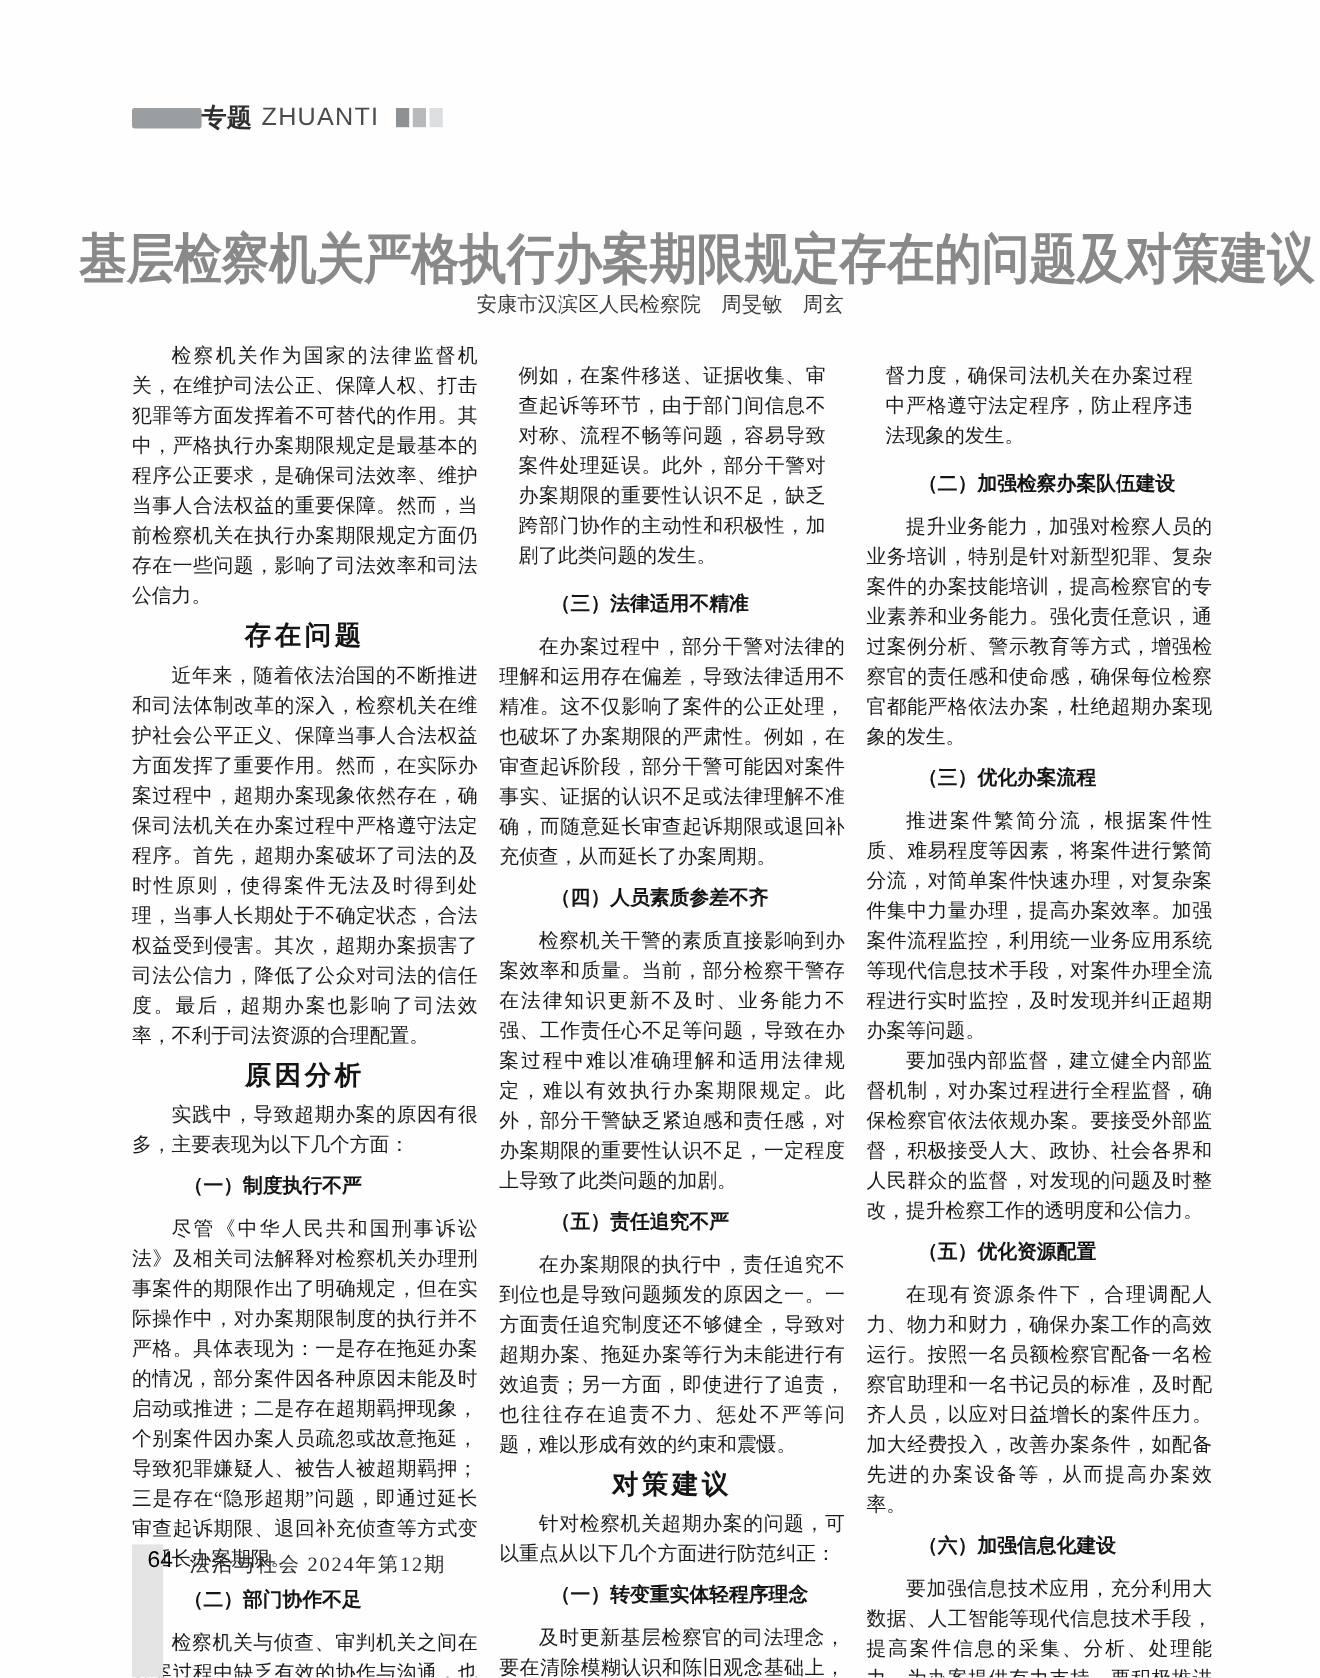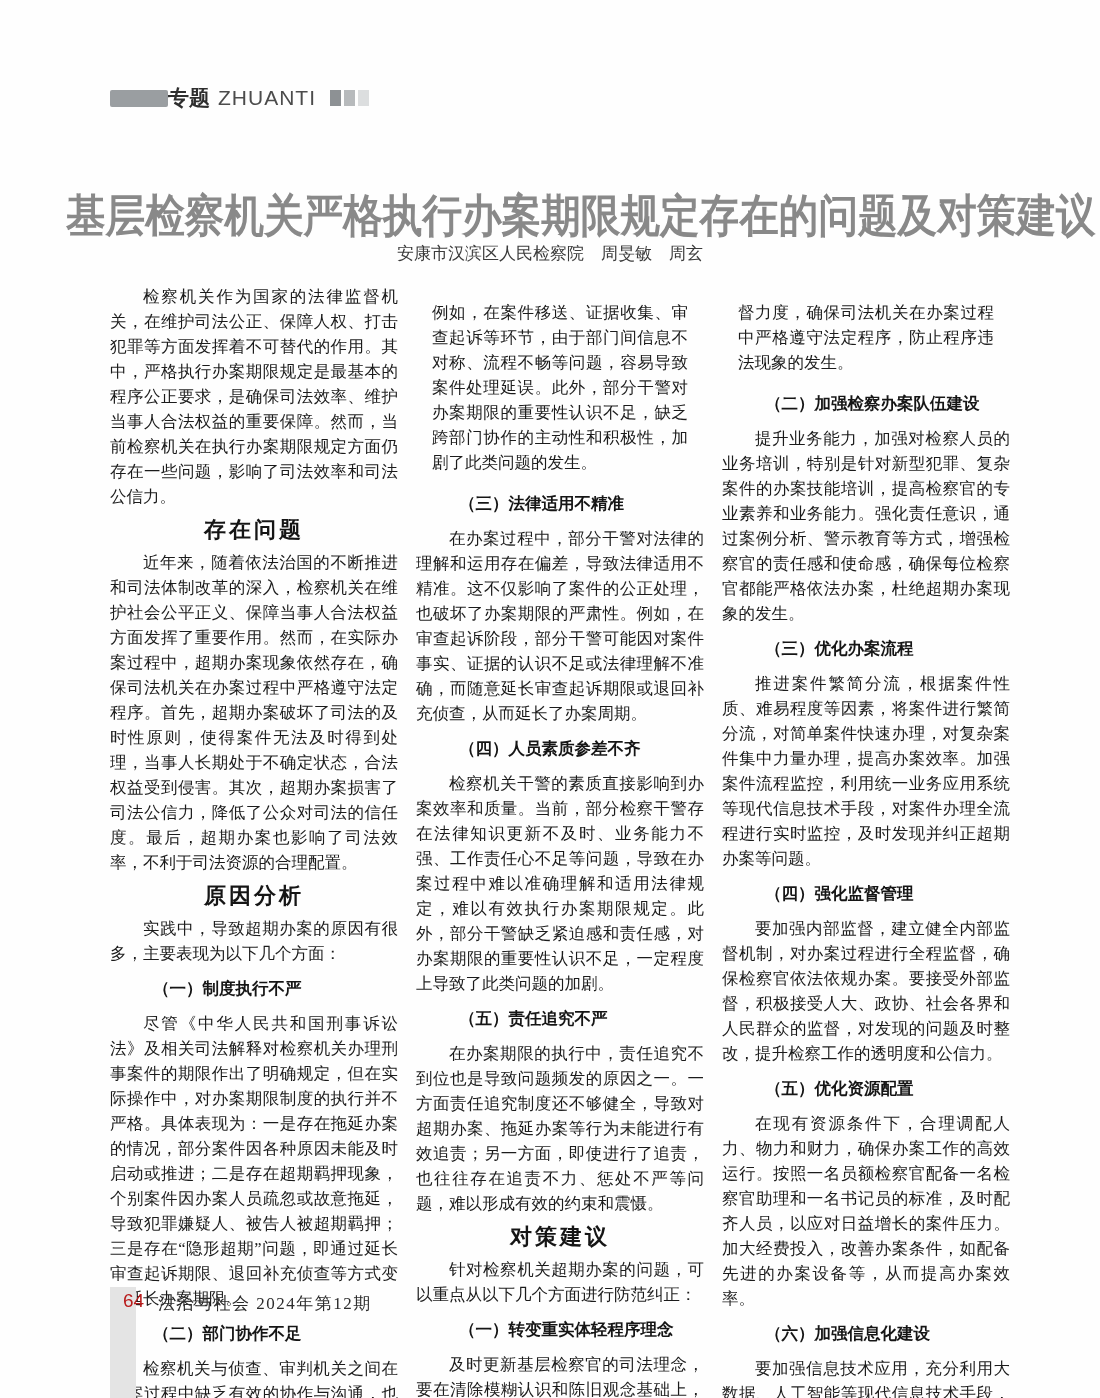--- a/index.html
+++ b/index.html
@@ -45,21 +45,21 @@
             font-family:"Liberation Serif","DejaVu Serif",serif; }
   .blk-sub{ margin:10px; font-size:16.5px; line-height:25px; font-weight:bold;
             color:#151515; text-indent:2em;
             font-family:"Liberation Sans","DejaVu Sans",sans-serif; }
 
   
   .sidebar-strip { position:absolute; left:110px; top:1287px; width:26px;
                    height:111px; background:#e4e4e4; }
   .pageno { position:absolute; left:110px; top:1290px; width:47px; text-align:center;
             font-family:"Liberation Sans","DejaVu Sans",sans-serif;
-            font-size:19px; color:#b91c1c; }
+            font-size:19px; color:#000000; }
   .journal { position:absolute; left:158px; top:1292px;
              font-family:Liberation Serif, serif;
              font-size:17px; color:#2c2c2c; letter-spacing:1.5px; }
 </style>
 </head>
 <body>
 
 <div class="page">
 
   <div class="header">
@@ -101,21 +101,20 @@
         <p class="blk-p">针对检察机关超期办案的问题，可以重点从以下几个方面进行防范纠正：</p>
         <h3 class="blk-sub">（一）转变重实体轻程序理念</h3>
         <p class="blk-p">及时更新基层检察官的司法理念，要在清除模糊认识和陈旧观念基础上，着力破除“重实体轻程序”的思想，树立全面精细的办案质效观，坚持实体与程序、效率与效果并重。在司法实践中，应加大对法律程序的监</p>
       </div>
     <div class="column">
         <p class="blk-pc">督力度，确保司法机关在办案过程中严格遵守法定程序，防止程序违法现象的发生。</p>
         <h3 class="blk-sub">（二）加强检察办案队伍建设</h3>
         <p class="blk-p">提升业务能力，加强对检察人员的业务培训，特别是针对新型犯罪、复杂案件的办案技能培训，提高检察官的专业素养和业务能力。强化责任意识，通过案例分析、警示教育等方式，增强检察官的责任感和使命感，确保每位检察官都能严格依法办案，杜绝超期办案现象的发生。</p>
         <h3 class="blk-sub">（三）优化办案流程</h3>
         <p class="blk-p">推进案件繁简分流，根据案件性质、难易程度等因素，将案件进行繁简分流，对简单案件快速办理，对复杂案件集中力量办理，提高办案效率。加强案件流程监控，利用统一业务应用系统等现代信息技术手段，对案件办理全流程进行实时监控，及时发现并纠正超期办案等问题。</p>
-        <h3 class="blk-sub">（四）强化监督管理</h3>
         <p class="blk-p">要加强内部监督，建立健全内部监督机制，对办案过程进行全程监督，确保检察官依法依规办案。要接受外部监督，积极接受人大、政协、社会各界和人民群众的监督，对发现的问题及时整改，提升检察工作的透明度和公信力。</p>
         <h3 class="blk-sub">（五）优化资源配置</h3>
         <p class="blk-p">在现有资源条件下，合理调配人力、物力和财力，确保办案工作的高效运行。按照一名员额检察官配备一名检察官助理和一名书记员的标准，及时配齐人员，以应对日益增长的案件压力。加大经费投入，改善办案条件，如配备先进的办案设备等，从而提高办案效率。</p>
         <h3 class="blk-sub">（六）加强信息化建设</h3>
         <p class="blk-p">要加强信息技术应用，充分利用大数据、人工智能等现代信息技术手段，提高案件信息的采集、分析、处理能力，为办案提供有力支持。要积极推进信息共享，加强与公安、法院等部门的信息共享，实现案件信息的互联互通，减少重复劳动，提高办案效率。</p>
       </div>
   </div>
 
   <div class="sidebar-strip"></div>
   <div class="pageno">64</div>

